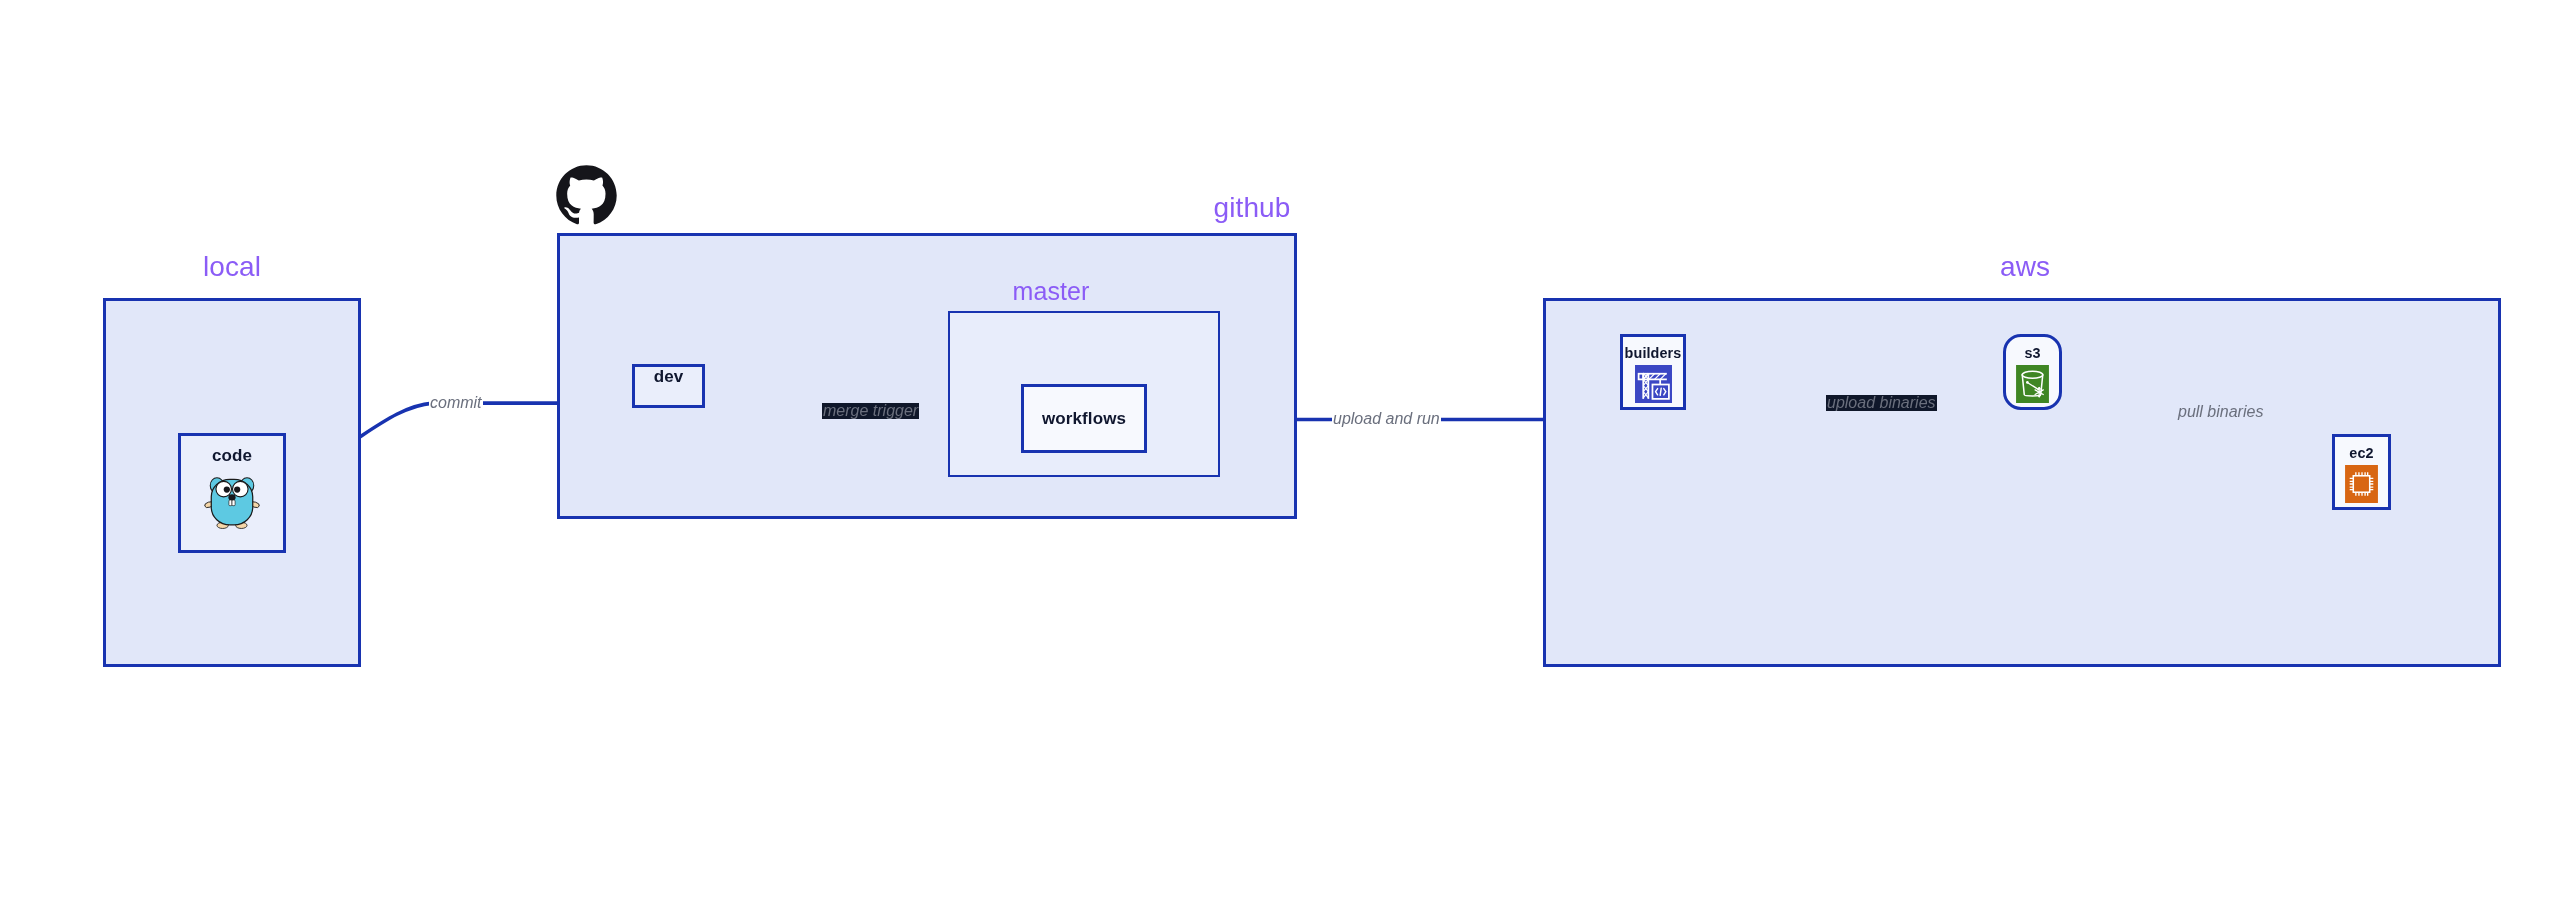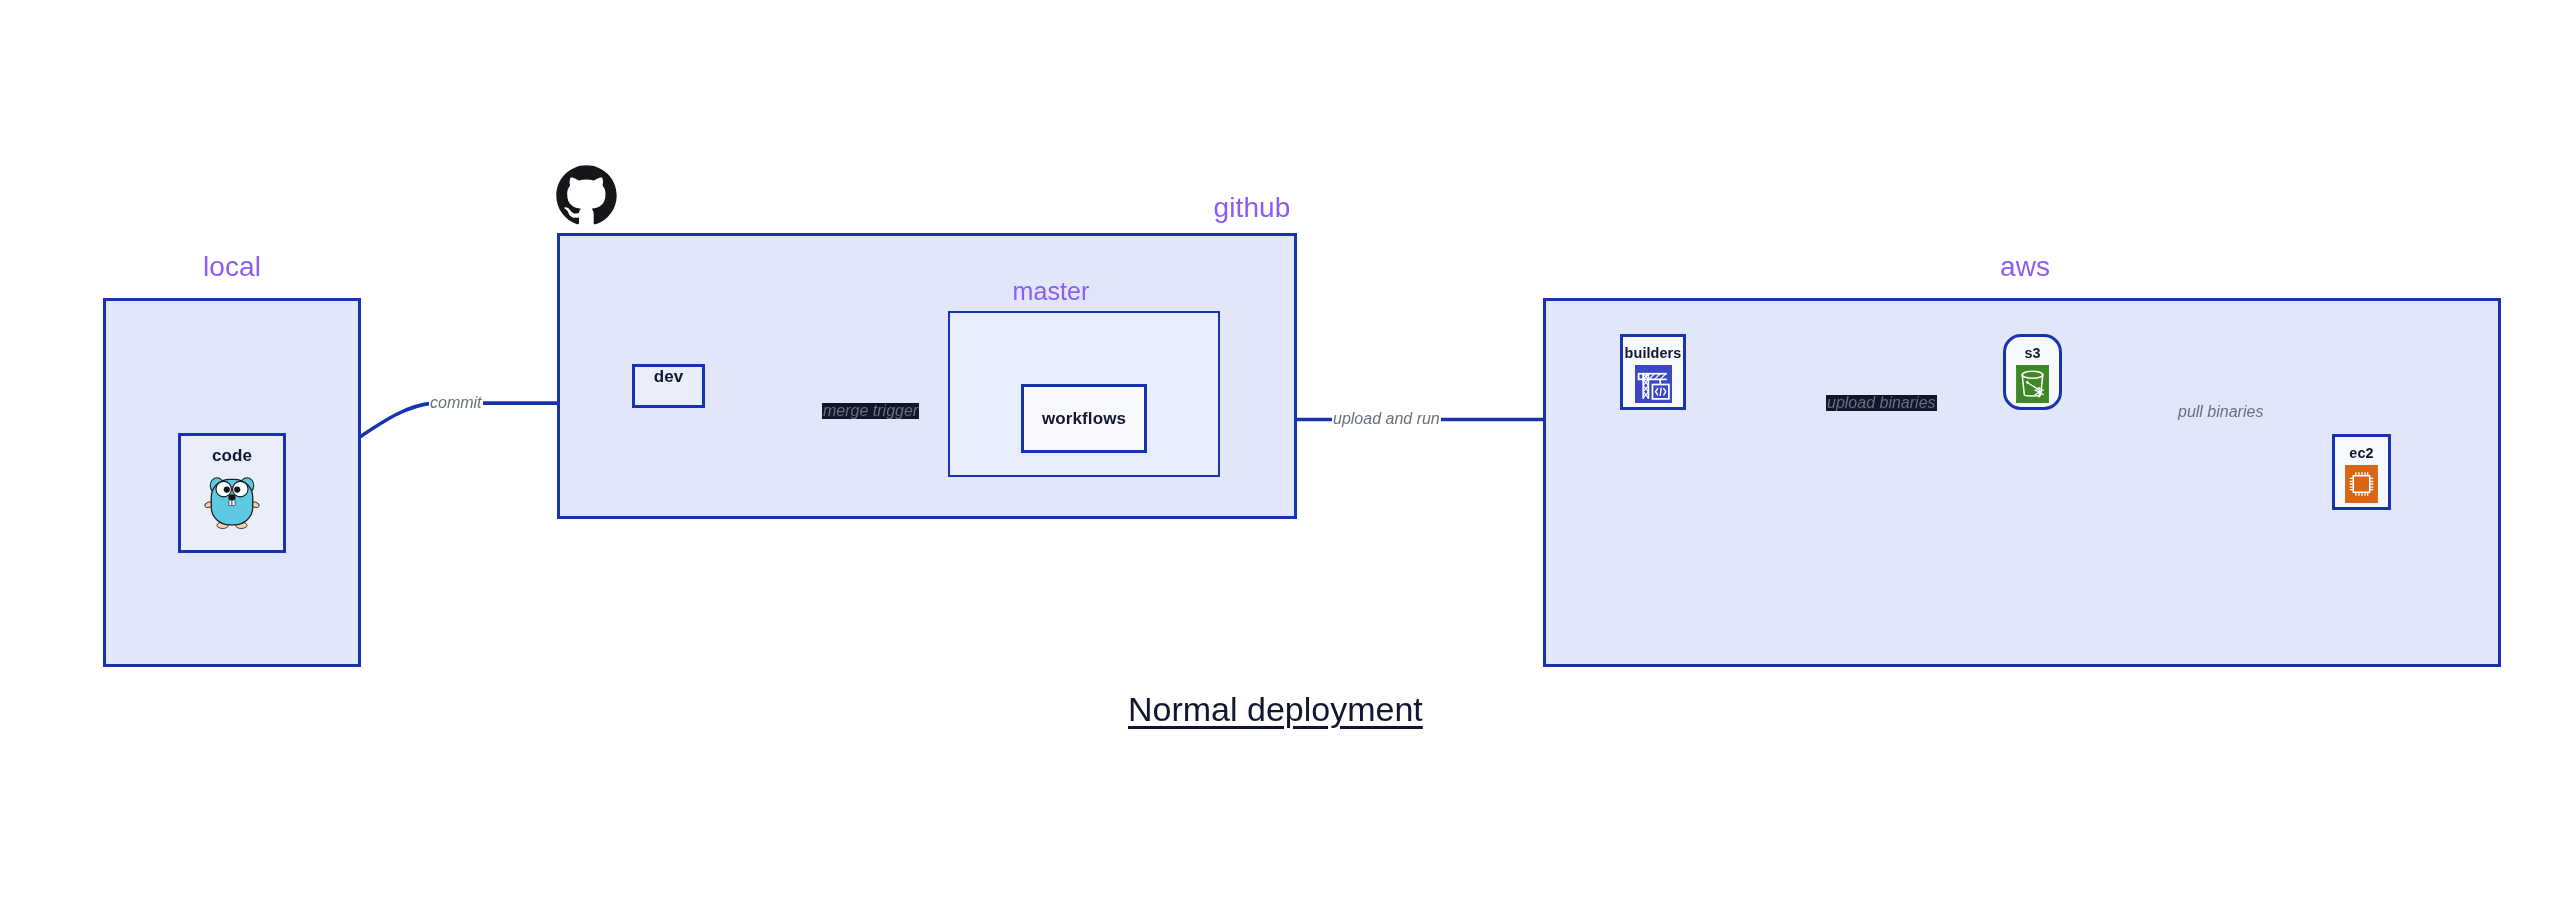--- a/index.html
+++ b/index.html
@@ -273,16 +273,15 @@
   <div class="edge-label" style="left:429px; top:395px;">commit</div>
 
   <div class="edge-label on-group" style="left:822px; top:403px;">merge trigger</div>
 
   <div class="edge-label" style="left:1332px; top:411px;">upload and run</div>
 
   <div class="edge-label on-group" style="left:1826px; top:395px;">upload binaries</div>
 
   <div class="edge-label on-group no-bg" style="left:2177px; top:404px;">pull binaries</div>
 
-  <div id="diagram-title" style="left:1128px; top:690px;">Normal deployment</div>
 
 </div>
 
 
 </body></html>

